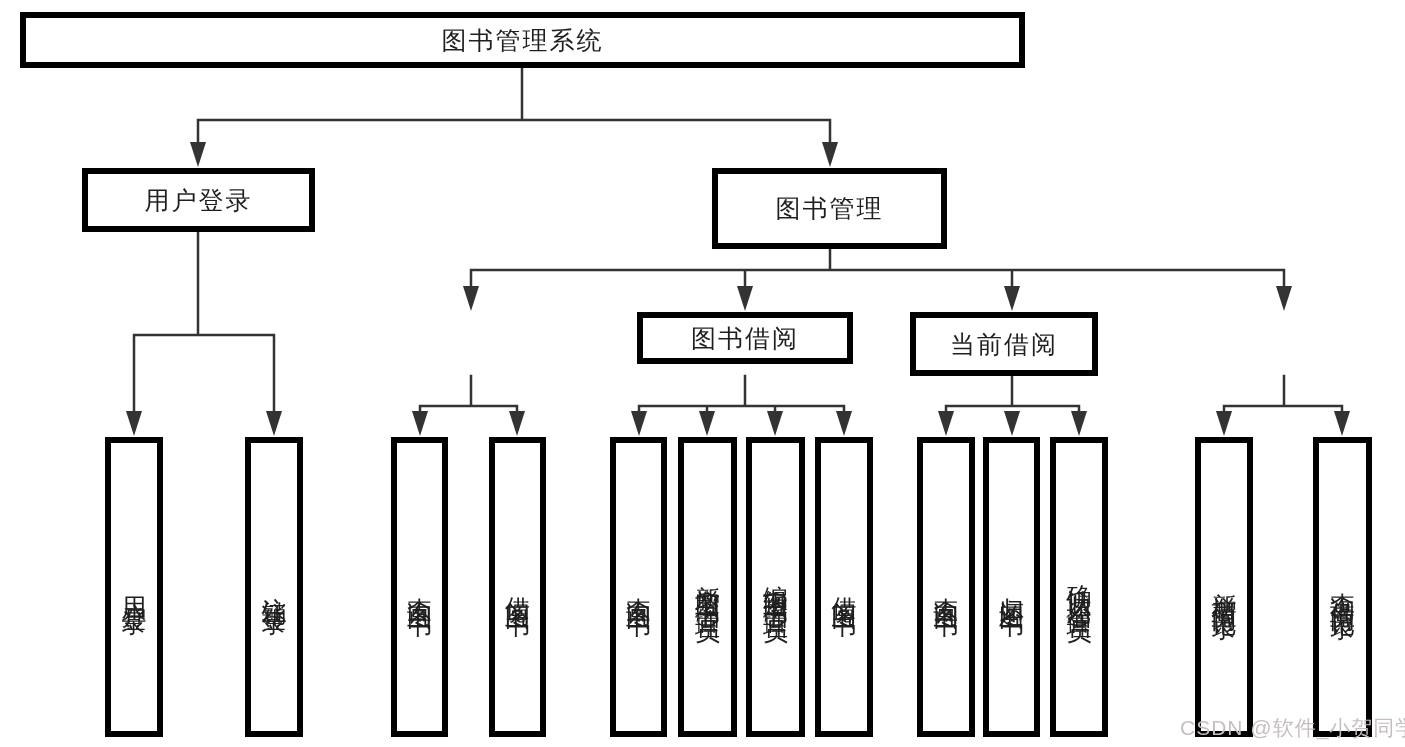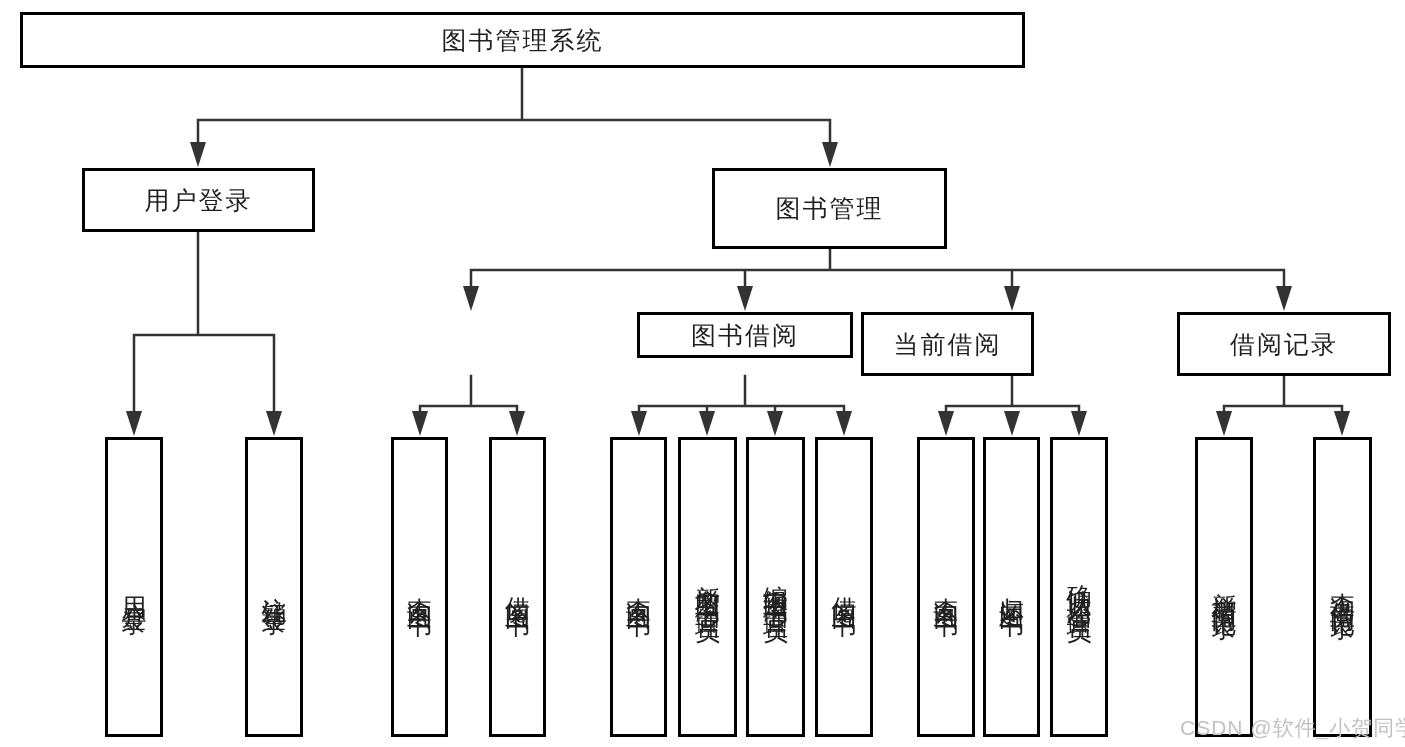--- a/index.html
+++ b/index.html
@@ -18,21 +18,21 @@
   .connectors {
     position: absolute;
     left: 0;
     top: 0;
     width: 1405px;
     height: 747px;
   }
   .node {
     position: absolute;
     box-sizing: border-box;
-    border: 3px solid #000000;
+    border: 6px solid #000000;
     background: #ffffff;
     display: flex;
     align-items: center;
     justify-content: center;
     color: #1f1f1f;
   }
   .hbox {
     font-size: 25px;
     letter-spacing: 2px;
     white-space: nowrap;
@@ -100,28 +100,25 @@
     <span>图书管理系统</span>
   </div>
 
   <div class="node hbox" style="left:82px; top:168px; width:233px; height:64px;">
     <span>用户登录</span>
   </div>
   <div class="node hbox" style="left:712px; top:168px; width:235px; height:81px;">
     <span>图书管理</span>
   </div>
 
-  <div class="node hbox" style="left:637px; top:312px; width:216px; height:46px;">
+  <div class="node hbox" style="left:637px; top:312px; width:216px; height:52px;">
     <span>图书借阅</span>
   </div>
-  <div class="node hbox" style="left:861px; top:312px; width:173px; height:64px;">
+  <div class="node hbox" style="left:910px; top:312px; width:188px; height:64px;">
     <span>当前借阅</span>
-  </div>
-  <div class="node hbox" style="left:1177px; top:312px; width:214px; height:64px;">
-    <span>借阅记录</span>
   </div>
 
   <div class="node vbox" style="left:105px; top:437px; width:58px; height:300px;">
     <span class="vtext">用户登录</span>
   </div>
   <div class="node vbox" style="left:245px; top:437px; width:58px; height:300px;">
     <span class="vtext">注销登录</span>
   </div>
 
   <div class="node vbox" style="left:391px; top:437px; width:57px; height:300px;">

